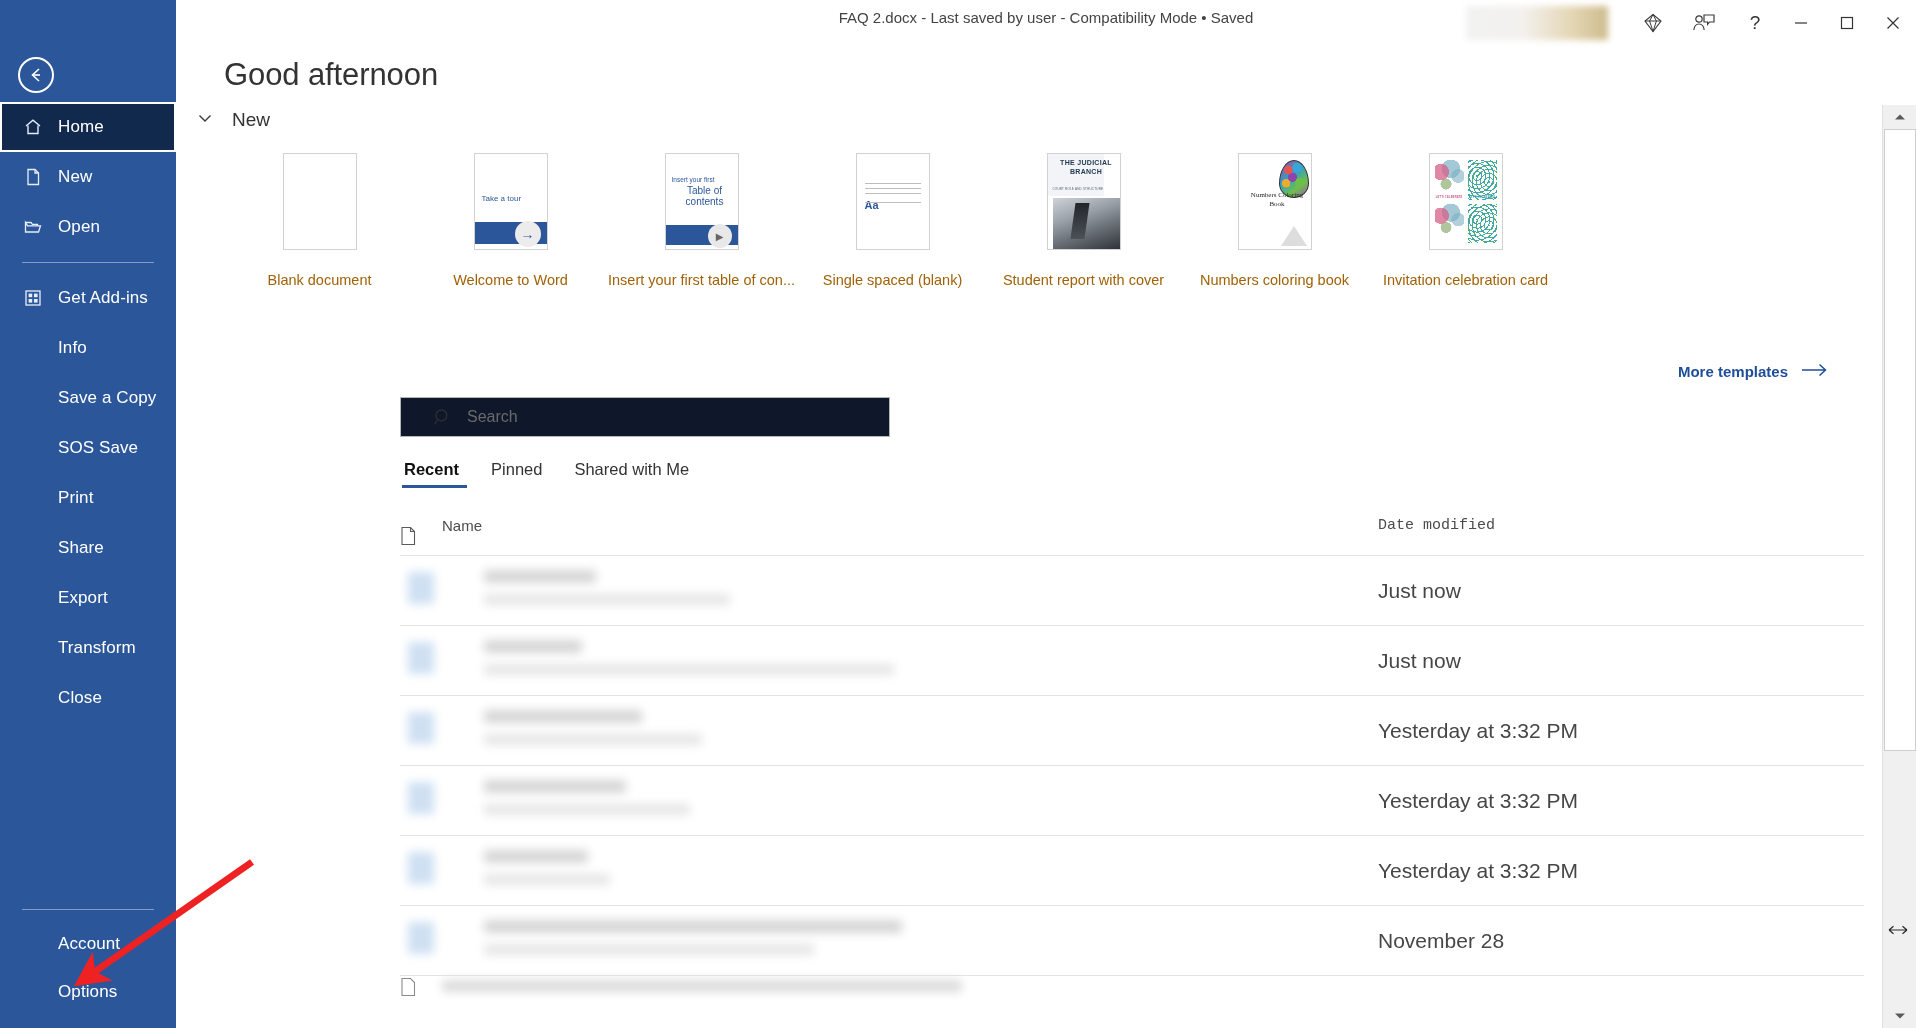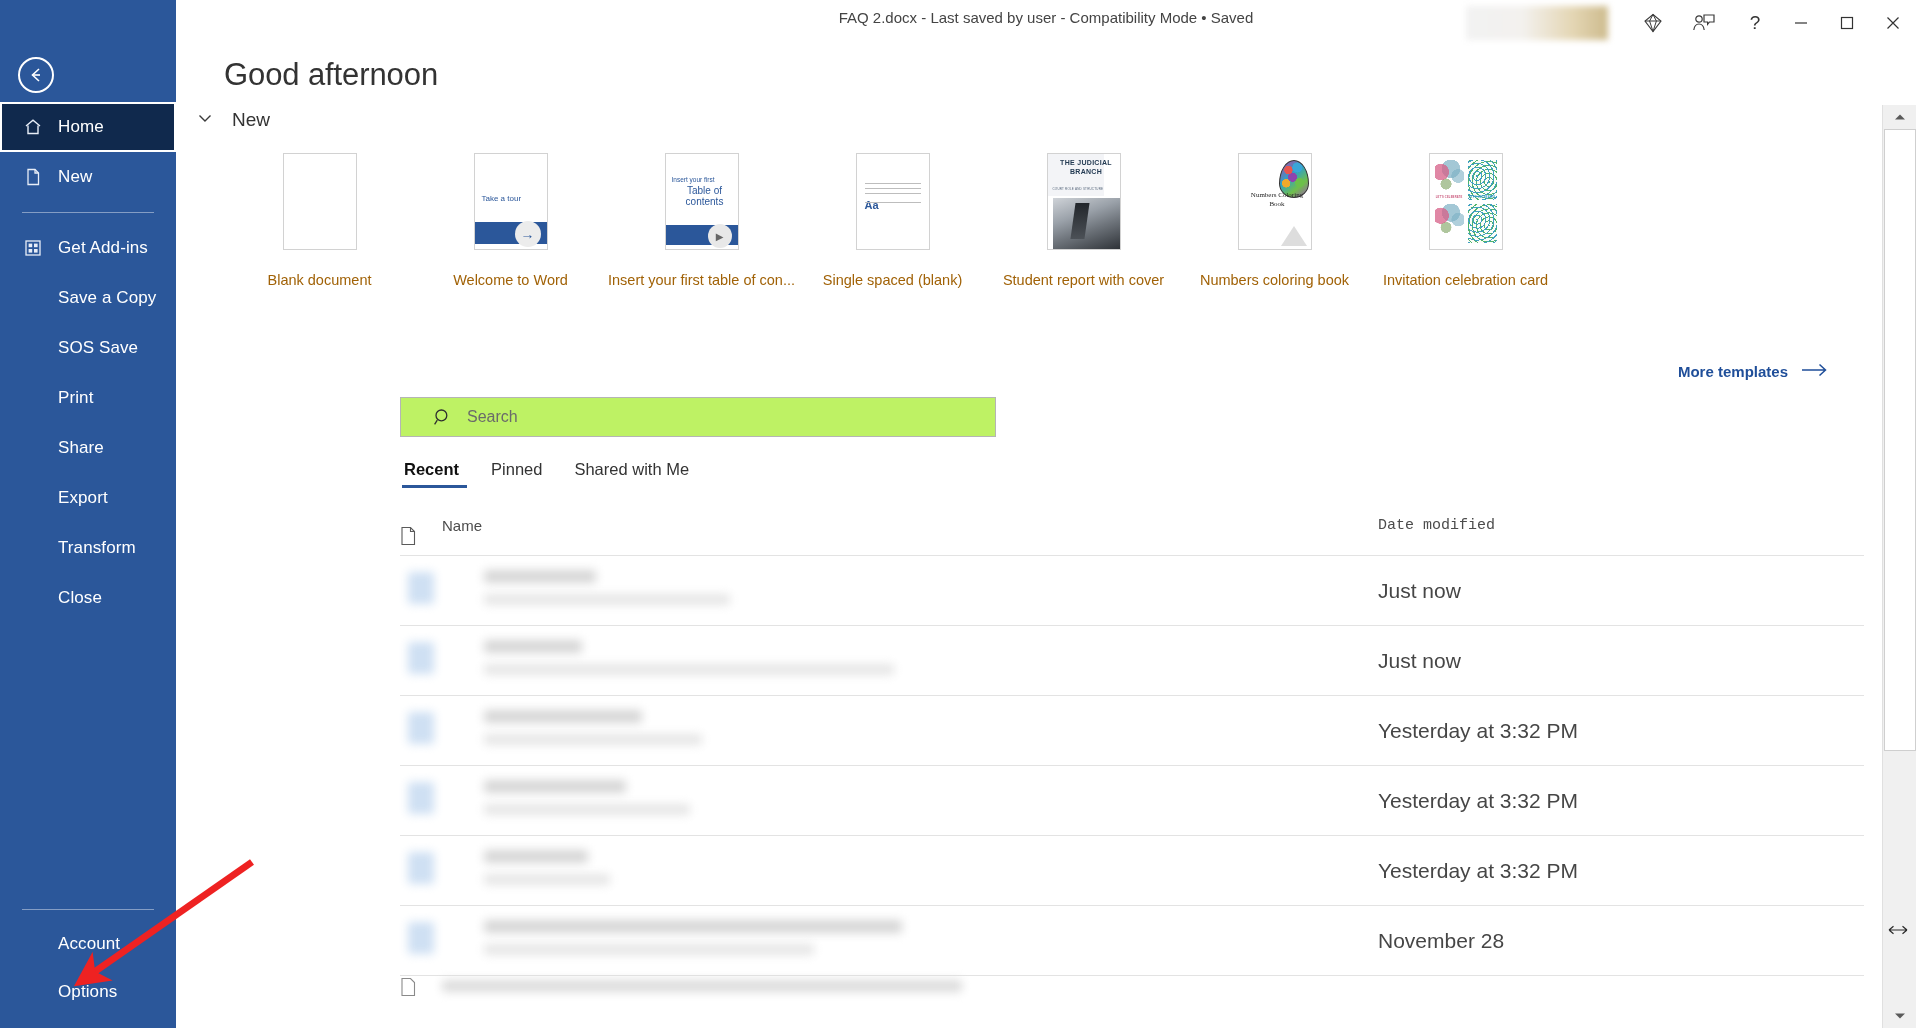--- a/index.html
+++ b/index.html
@@ -205,22 +205,22 @@
   
   #more-templates {
     position: absolute; right: 54px; top: 258px;
     display: flex; align-items: center; gap: 14px;
     color: #1f4e99; font-size: 15px; font-weight: bold; cursor: pointer;
   }
 
   
   #searchbox {
     position: absolute; left: 224px; top: 292px;
-    width: 596px; height: 40px; border: 1px solid #b5b5b5;
-    background: #bef264; display: flex; align-items: center; cursor: text;
+    width: 490px; height: 40px; border: 1px solid #b5b5b5;
+    background: #0f172a; display: flex; align-items: center; cursor: text;
   }
   #searchbox .s-ico { margin: 0 14px 0 32px; color: #333; display:flex; }
   #searchbox .s-ph { font-size: 16px; color: #6a6a6a; }
 
   
   #tabs {
     position: absolute; left: 224px; top: 355px;
     display: flex; gap: 0; align-items: flex-end;
   }
   .tab {
@@ -308,36 +308,48 @@
       <div class="nav-item icon-item">
         <span class="nav-ico">
           <svg width="20" height="20" viewBox="0 0 20 20">
             <path d="M5 2.5 H12 L15.5 6 V17.5 H5 Z" fill="none" stroke="#e8eef8" stroke-width="1.3"></path>
             <path d="M12 2.5 V6 H15.5" fill="none" stroke="#e8eef8" stroke-width="1.3"></path>
           </svg>
         </span>
         <span>New</span>
       </div>
 
+      <div class="nav-item icon-item">
+        <span class="nav-ico">
+          <svg width="20" height="20" viewBox="0 0 20 20">
+            <path d="M2.5 5.5 H8 L9.4 7.3 H14.5 V9" fill="none" stroke="#e8eef8" stroke-width="1.3"></path>
+            <path d="M2.5 5.5 V15 H15.5 L17.5 8.8 H4.6 Z" fill="none" stroke="#e8eef8" stroke-width="1.3"></path>
+          </svg>
+        </span>
+        <span>Open</span>
+      </div>
 
       <div class="nav-sep"></div>
 
       <div class="nav-item icon-item">
         <span class="nav-ico">
           <svg width="20" height="20" viewBox="0 0 20 20">
             <rect x="3" y="3" width="14" height="14" fill="none" stroke="#e8eef8" stroke-width="1.3"></rect>
             <rect x="5.6" y="5.6" width="3.6" height="3.6" fill="#e8eef8"></rect>
             <rect x="11" y="5.6" width="3.6" height="3.6" fill="#e8eef8"></rect>
             <rect x="5.6" y="11" width="3.6" height="3.6" fill="#e8eef8"></rect>
             <rect x="11" y="11" width="3.6" height="3.6" fill="#e8eef8"></rect>
           </svg>
         </span>
         <span>Get Add-ins</span>
       </div>
 
+      <div class="nav-item">
+        <span class="nav-lbl-indent">Info</span>
+      </div>
       <div class="nav-item">
         <span class="nav-lbl-indent">Save a Copy</span>
       </div>
       <div class="nav-item">
         <span class="nav-lbl-indent">SOS Save</span>
       </div>
       <div class="nav-item">
         <span class="nav-lbl-indent">Print</span>
       </div>
       <div class="nav-item">

